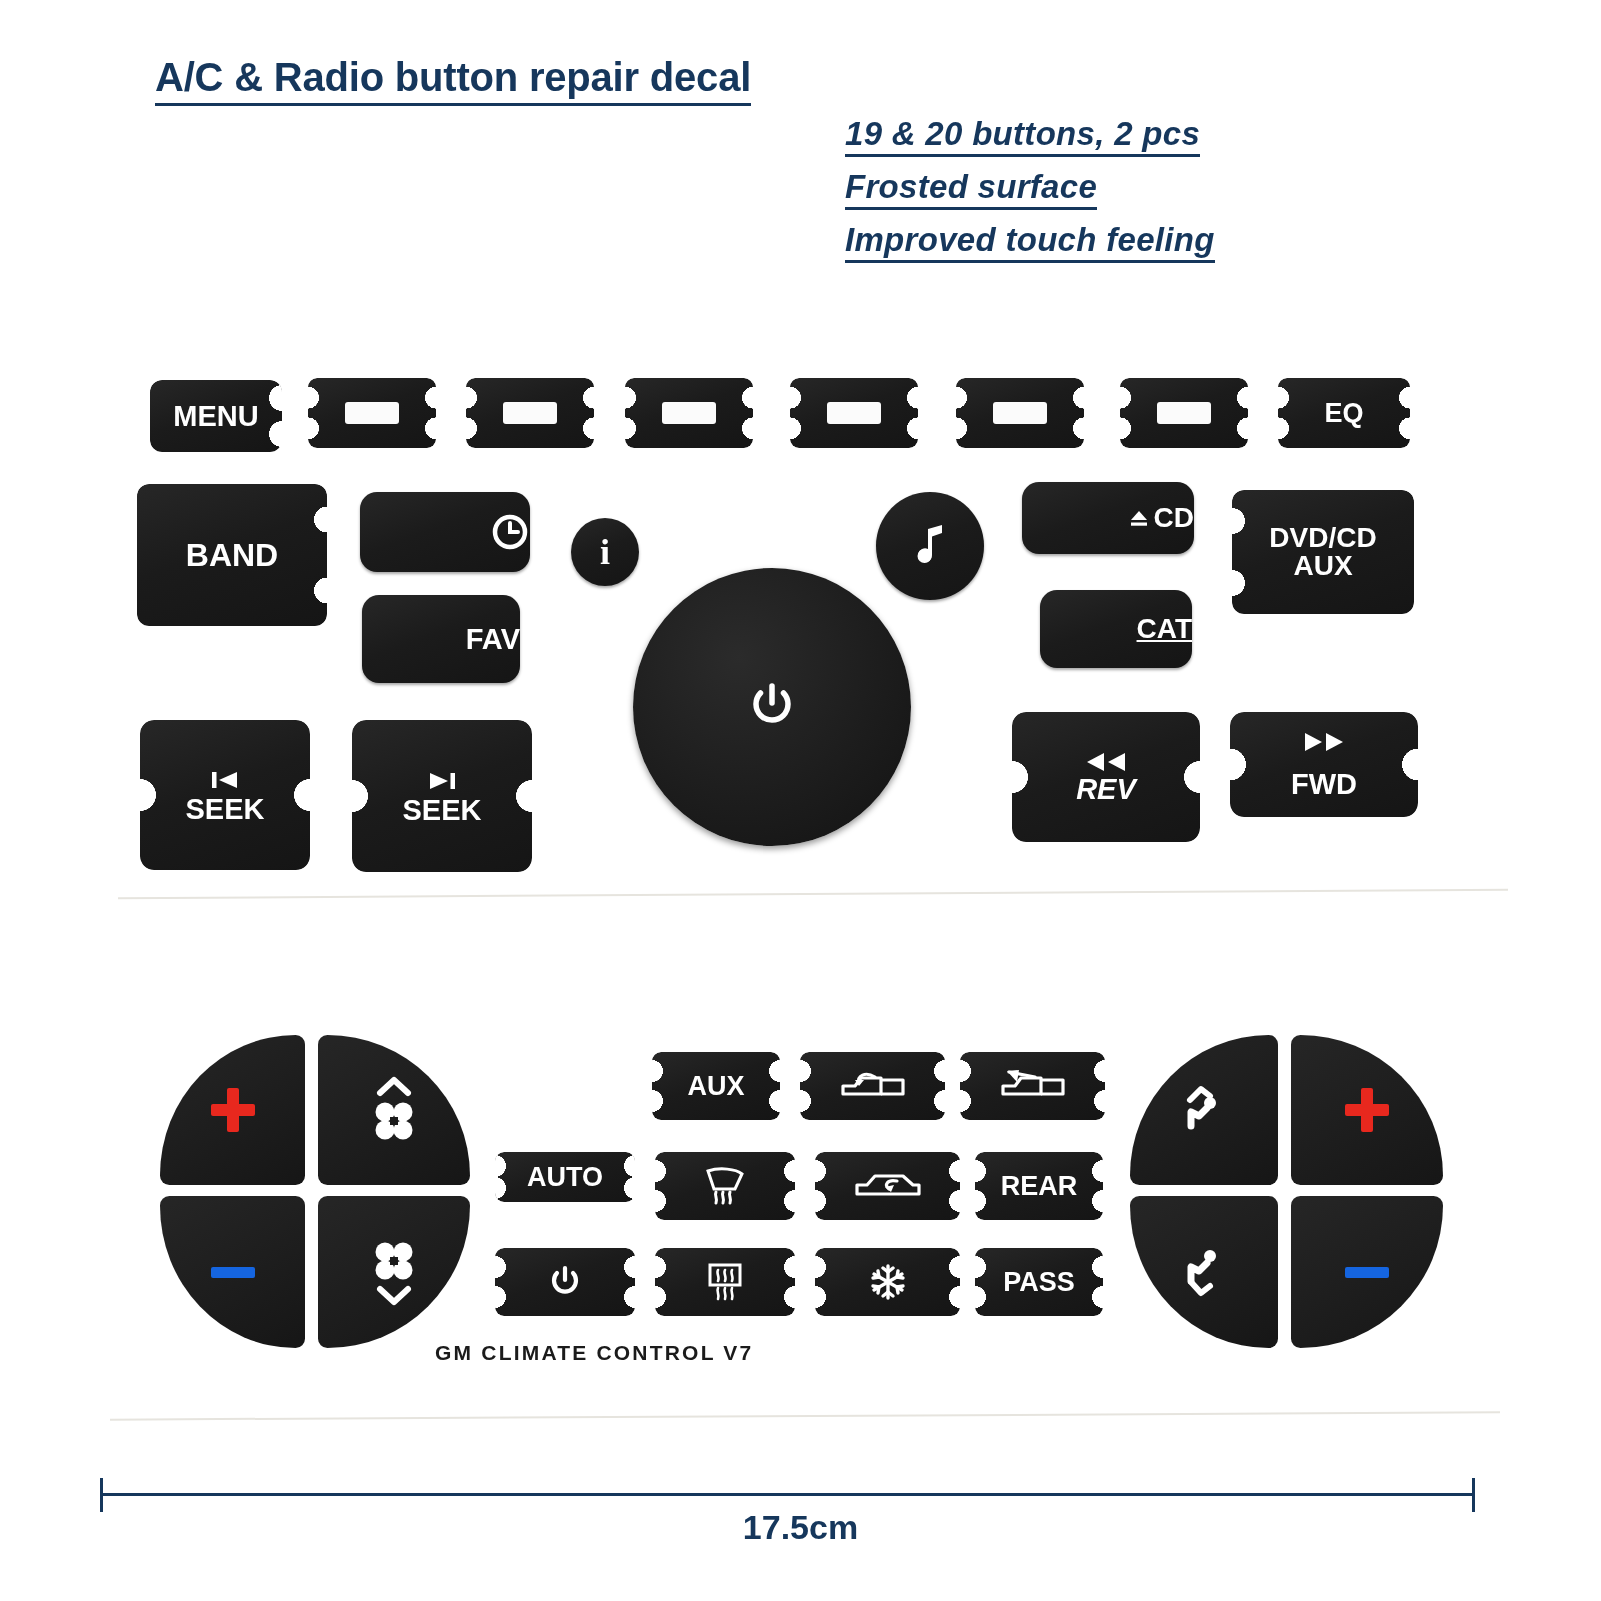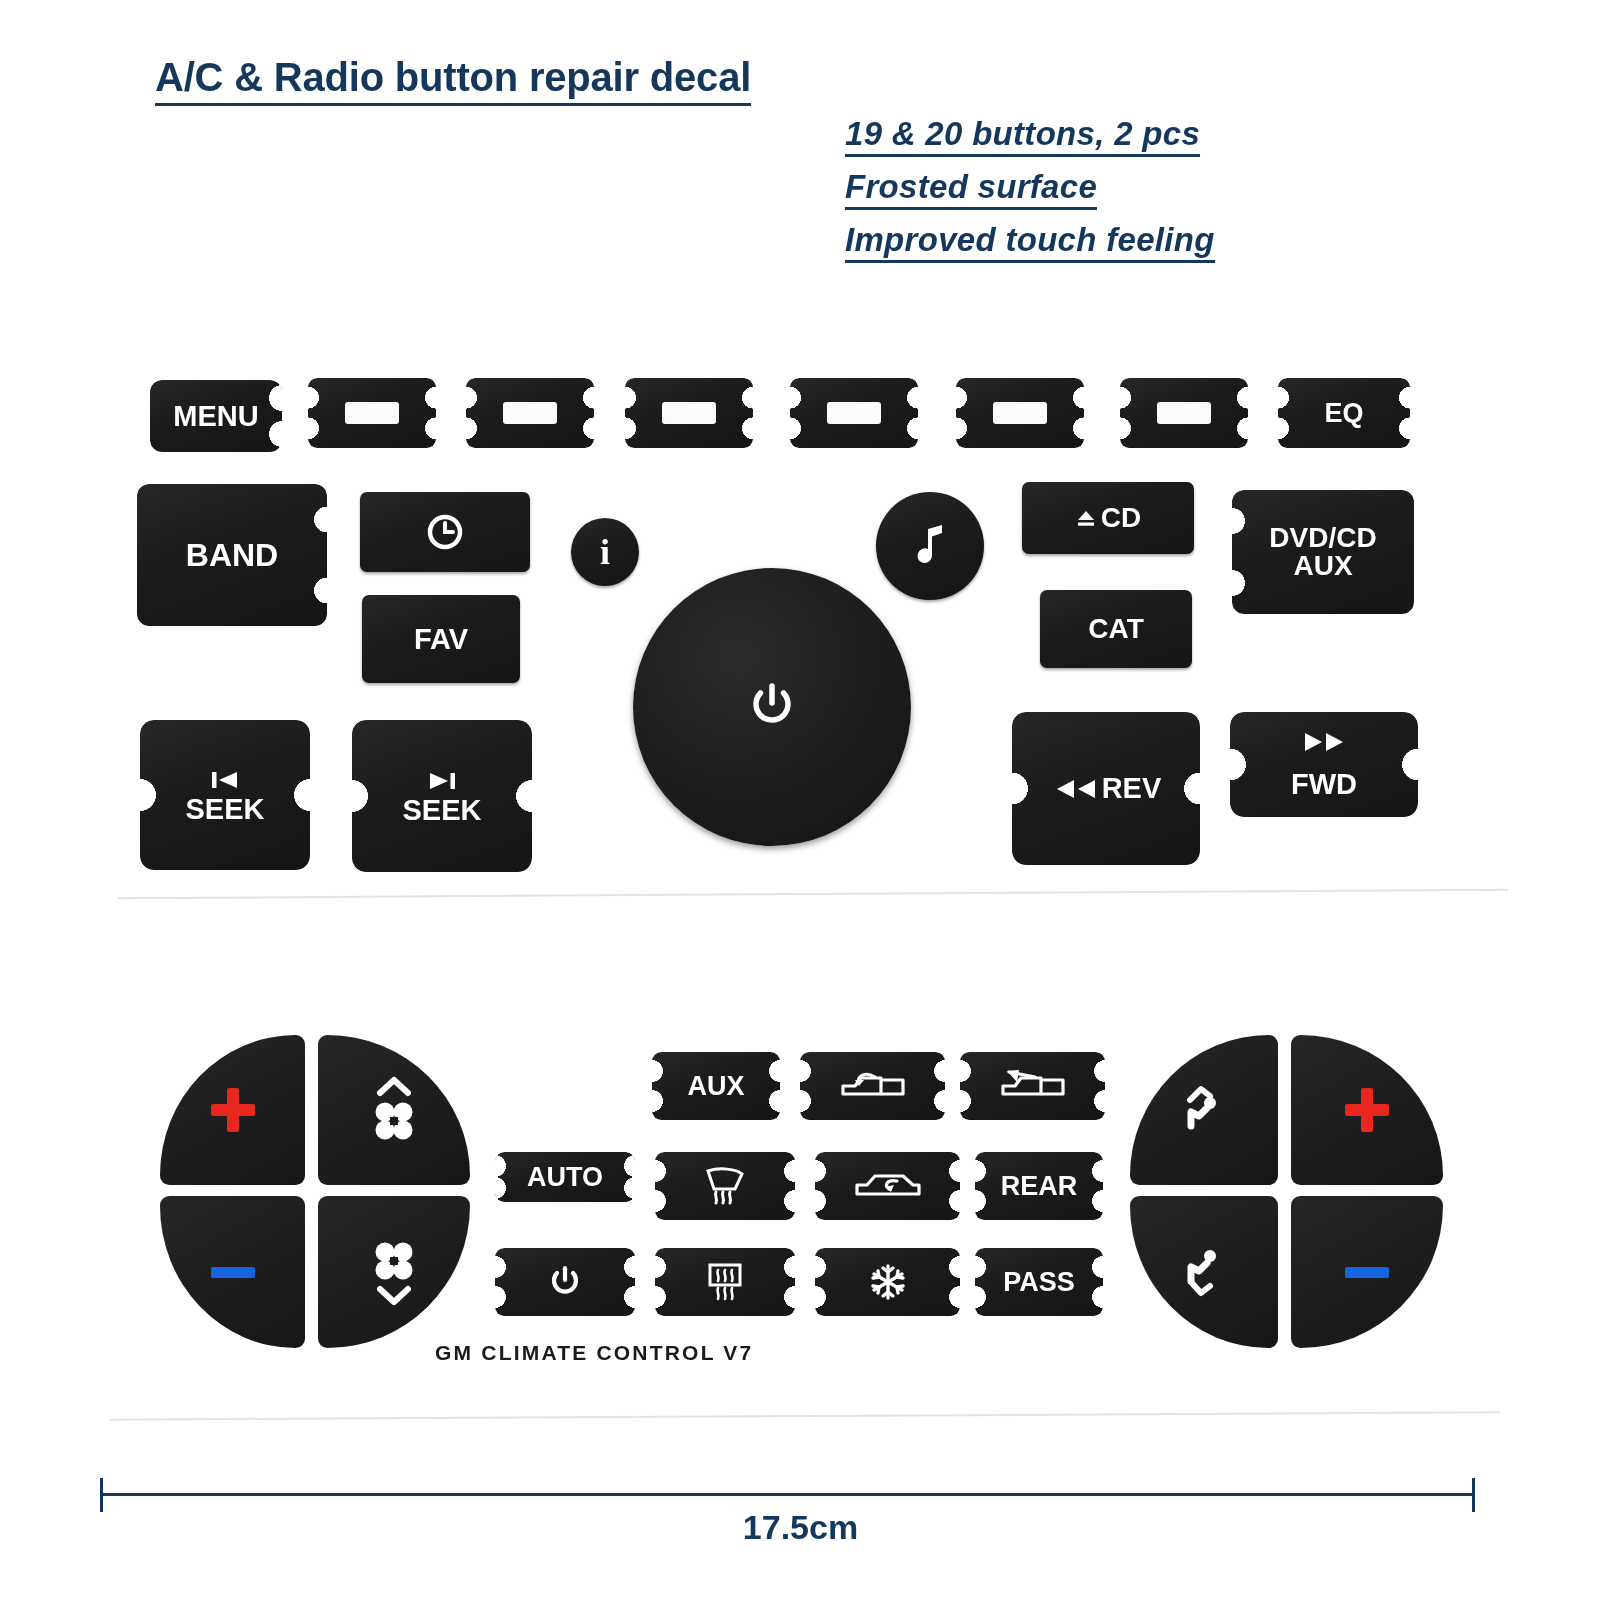--- a/index.html
+++ b/index.html
@@ -83,21 +83,21 @@
     -webkit-mask-image:
       radial-gradient(circle 16px at 0% 50%, transparent 99%, #000 100%),
       radial-gradient(circle 16px at 100% 50%, transparent 99%, #000 100%);
     -webkit-mask-composite:source-in;
     mask-image:
       radial-gradient(circle 16px at 0% 50%, transparent 99%, #000 100%),
       radial-gradient(circle 16px at 100% 50%, transparent 99%, #000 100%);
     mask-composite:intersect;
     margin-top:20px;
   }
-  .rounded{border-radius:7px;}
+  .rounded{border-radius:17px;justify-content:flex-end;}
   .circle{border-radius:50%;}
 
   .cutout{width:54px;height:22px;background:#fbfbfb;border-radius:3px;}
 
   
   .knob{
     position:absolute;border-radius:50%;
     background:radial-gradient(circle at 38% 32%,#2b2b2b 0%,#1d1d1d 55%,#121212 100%);
     display:flex;align-items:center;justify-content:center;
     box-shadow:0 3px 6px rgba(0,0,0,.4);
@@ -214,21 +214,21 @@
           <svg width="22" height="22" viewBox="0 0 22 22">
             <path d="M11 4 L19 13 L3 13 Z" fill="#fff"></path>
             <rect x="3" y="15.5" width="16" height="3.2" fill="#fff"></rect>
           </svg>
         </span>
         <span style="font-size:28px;">CD</span>
       </span>
     </div>
 
     <div class="btn rounded" style="left:1040px;top:590px;width:152px;height:78px;">
-      <span class="lbl" style="font-size:28px;">CAT</span>
+      <span class="lbl" style="font-size:28px;text-decoration:underline;">CAT</span>
     </div>
 
     <div class="btn notch-l" style="left:1232px;top:490px;width:182px;height:124px;flex-direction:column;">
       <span class="lbl" style="font-size:28px;">DVD/CD</span>
       <span class="lbl" style="font-size:28px;">AUX</span>
     </div>
 
     <div class="btn notch-both" style="left:140px;top:700px;width:170px;height:150px;flex-direction:column;gap:2px;">
       <span>
         <svg width="36" height="26" viewBox="0 0 36 26">
@@ -251,21 +251,21 @@
 
     <div class="knob" style="left:633px;top:568px;width:278px;height:278px;">
       <span>
         <svg width="50" height="52" viewBox="0 0 50 52">
           <path d="M25 5 L25 22" stroke="#fff" stroke-width="5.5" stroke-linecap="round"></path>
           <path d="M13.5 12 A16 16 0 1 0 36.5 12" stroke="#fff" stroke-width="5.5" fill="none" stroke-linecap="round"></path>
         </svg>
       </span>
     </div>
 
-    <div class="btn notch-both" style="left:1012px;top:692px;width:188px;height:153px;flex-direction:row;gap:1px;">
+    <div class="btn notch-both" style="left:1012px;top:692px;width:188px;height:130px;flex-direction:column;gap:1px;font-style:italic;">
       <span>
         <svg width="50" height="24" viewBox="0 0 50 24">
           <path d="M23 3 L23 21 L6 12 Z" fill="#fff"></path>
           <path d="M44 3 L44 21 L27 12 Z" fill="#fff"></path>
         </svg>
       </span>
       <span class="lbl" style="font-size:29px;">REV</span>
     </div>
 
     <div class="btn notch-both" style="left:1230px;top:692px;width:188px;height:105px;flex-direction:column;gap:16px;">

